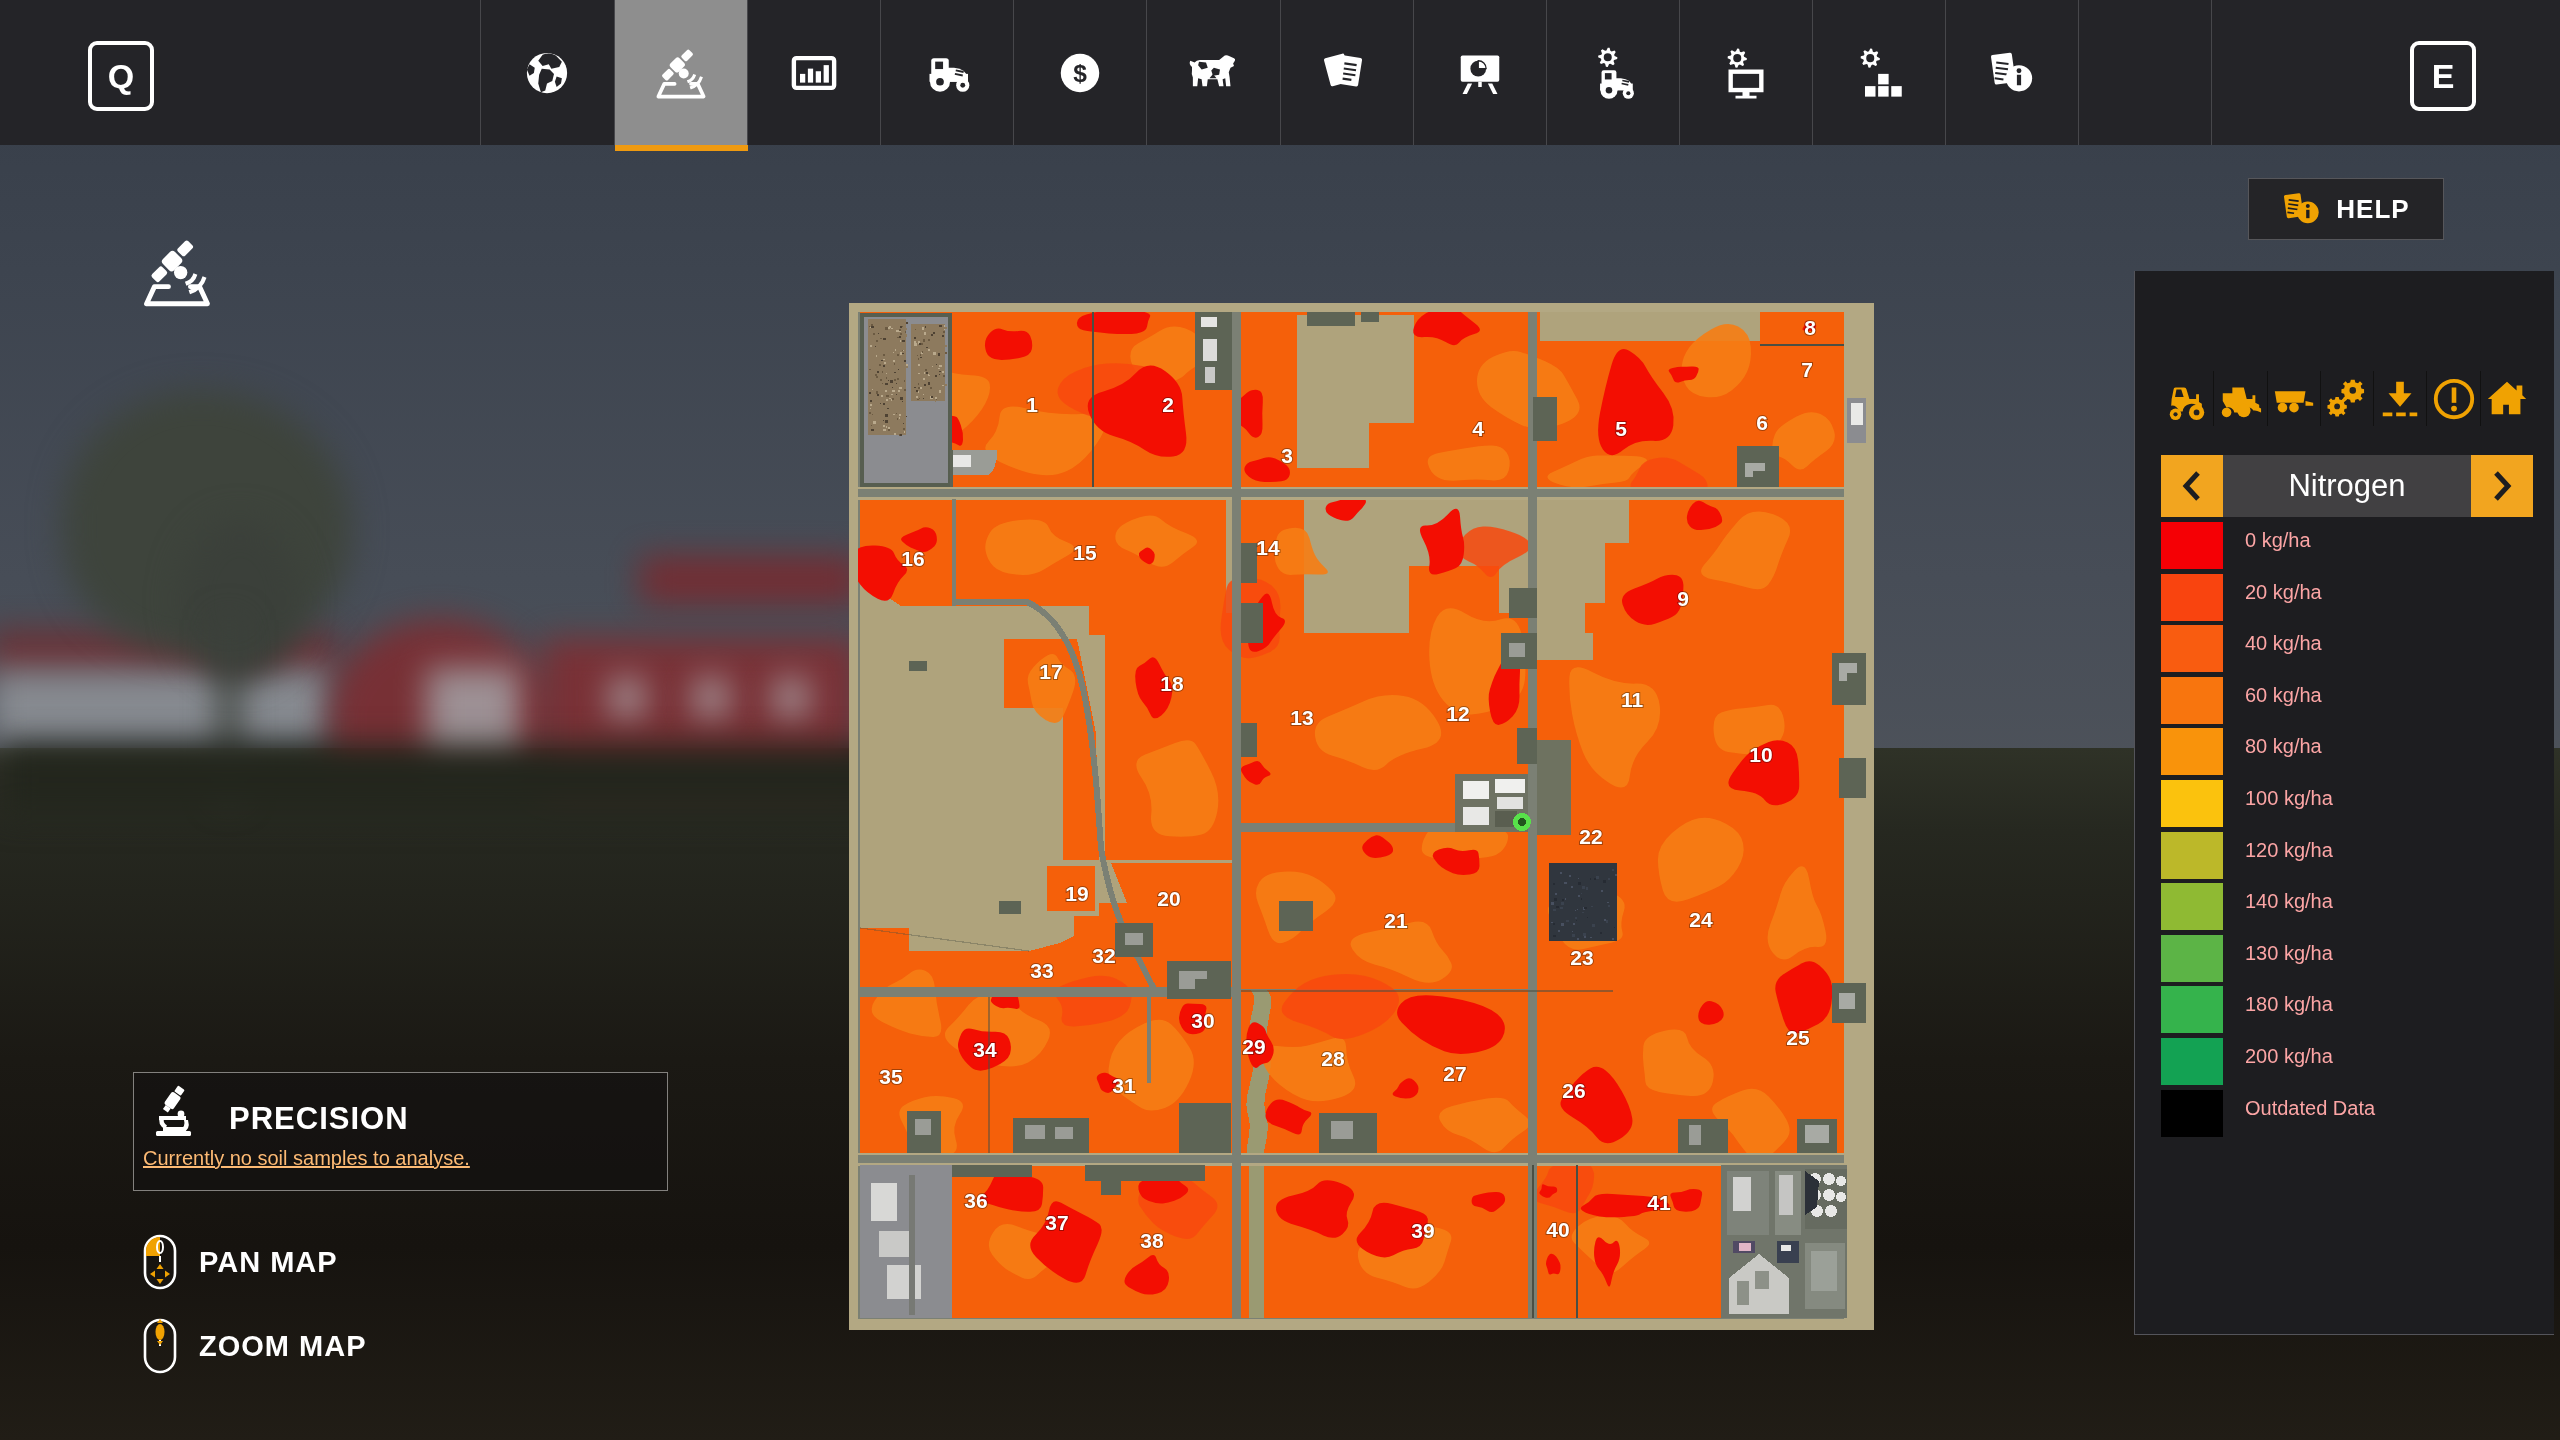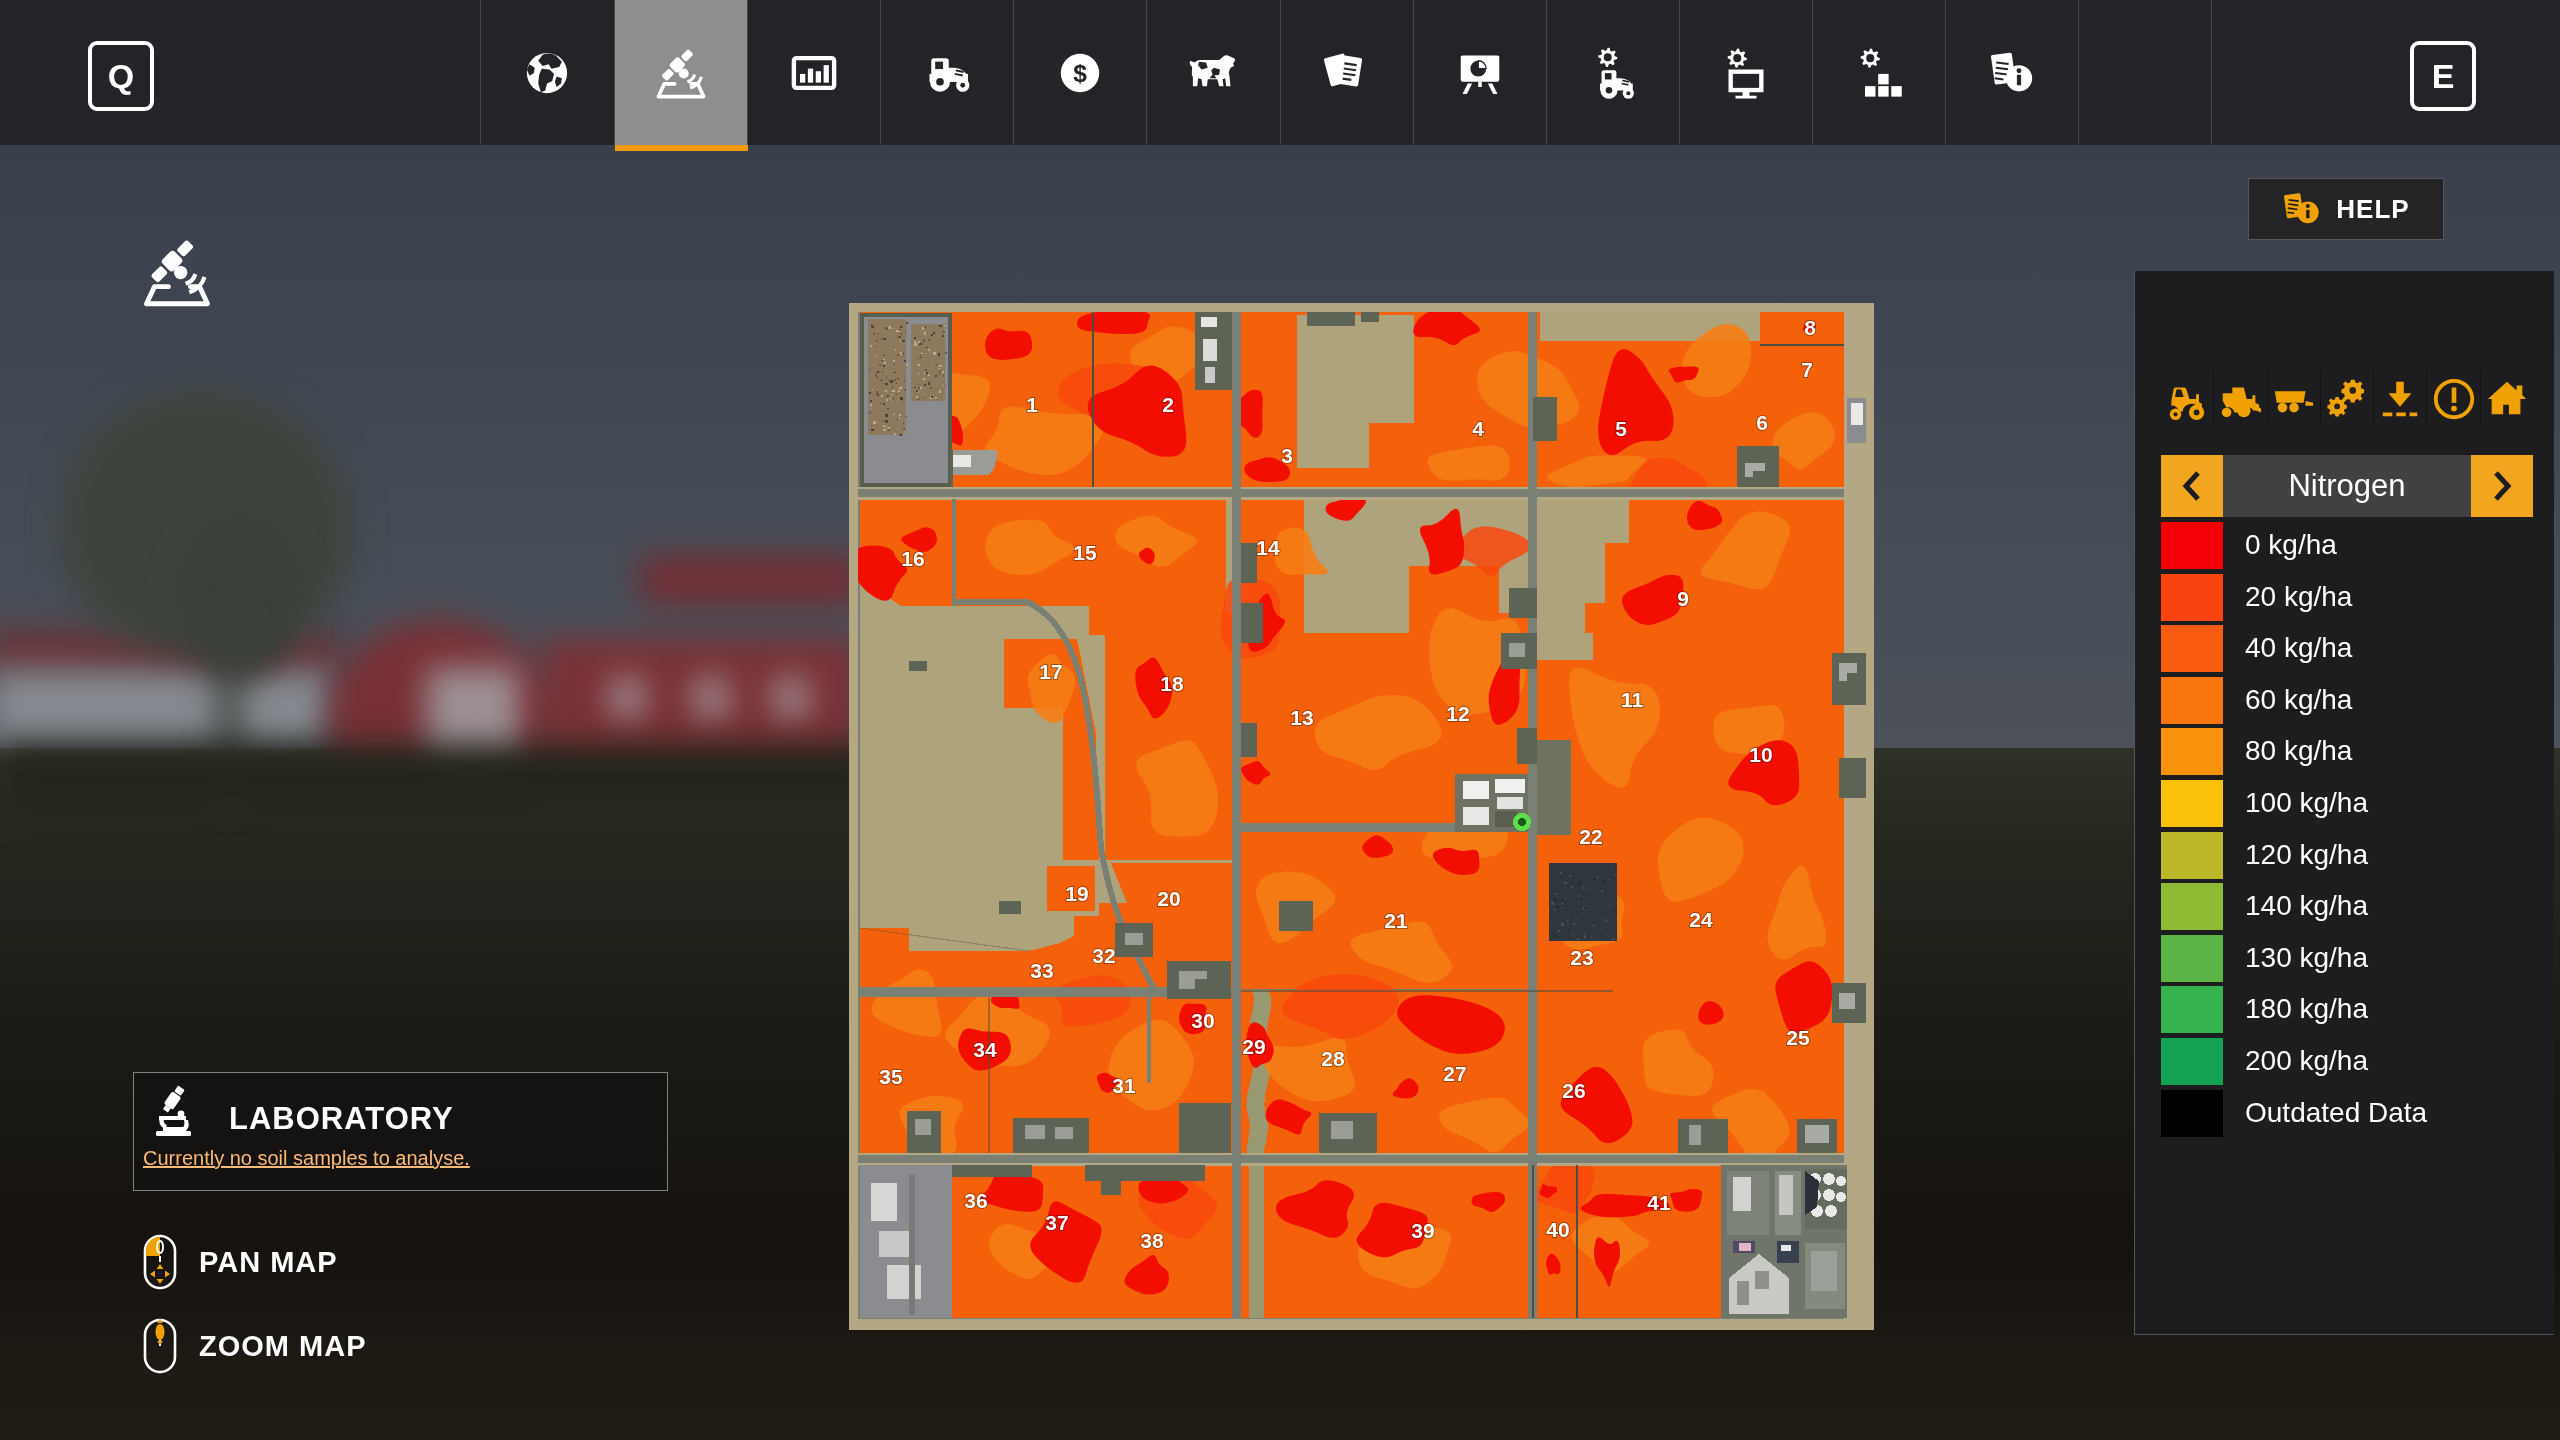--- a/index.html
+++ b/index.html
@@ -49,21 +49,21 @@
 .ficell { flex:1; display:flex; align-items:center; justify-content:center;
   border-right:1px solid #111; }
 .ficell:last-child { border-right:none; }
 #selector { position:absolute; left:26px; top:184px; width:372px; height:62px; display:flex; }
 .selarrow { width:62px; height:62px; background:#f2a51f; display:flex; align-items:center;
   justify-content:center; }
 #selmid { flex:1; background:#414042; color:#fff; font-size:31px; text-align:center;
   line-height:62px; }
 .lrow { position:absolute; left:26px; width:380px; height:47px; }
 .lsw { position:absolute; left:0; top:0; width:62px; height:47px; }
-.ltx { position:absolute; left:84px; top:7px; color:#ffffff; font-size:28px;text-align:center; }
+.ltx { position:absolute; left:84px; top:7px; color:#fca5a5; font-size:20px;text-align:center; }
 </style></head>
 <body>
 <div id="stage">
 
 <div id="scene">
 
   <div class="sky"></div>
 
   <div class="ground"></div>
 
@@ -931,21 +931,21 @@
             </g>
             <circle cx="30" cy="29" r="3.4"></circle>
             <path d="M8,31 h27 v4 h-27 Z"></path>
             <path d="M9,31 q-3,9 5,13 l2,-3.6 q-5,-3 -2.6,-9.4 Z"></path>
             <path d="M33,35 q2,7 -4,9 l2,4 q9,-3 6,-13 Z"></path>
             <rect x="5" y="46" width="35" height="5" rx="1.5"></rect>
             <rect x="12" y="42" width="22" height="5"></rect>
           </g>
         </svg></div>
 
-  <div class="lt">LABORATORY</div>
+  <div class="lt">PRECISION</div>
 
   <div class="ls">Currently no soil samples to analyse.</div>
 </div>
 
 <div class="mouserow" style="top:1234px">
       <svg width="34" height="56" viewBox="0 0 34 56">
         <rect x="2" y="2" width="30" height="52" rx="15" fill="none" stroke="#fff" stroke-width="2.6"></rect>
         <path d="M17,3 a14,14 0 0 0 -14,14 v5 h14 Z" fill="#f0a202"></path>
         <ellipse cx="17" cy="13" rx="3" ry="6" fill="none" stroke="#fff" stroke-width="2"></ellipse>
         <line x1="17" y1="22" x2="17" y2="28" stroke="#fff" stroke-width="2"></line>

